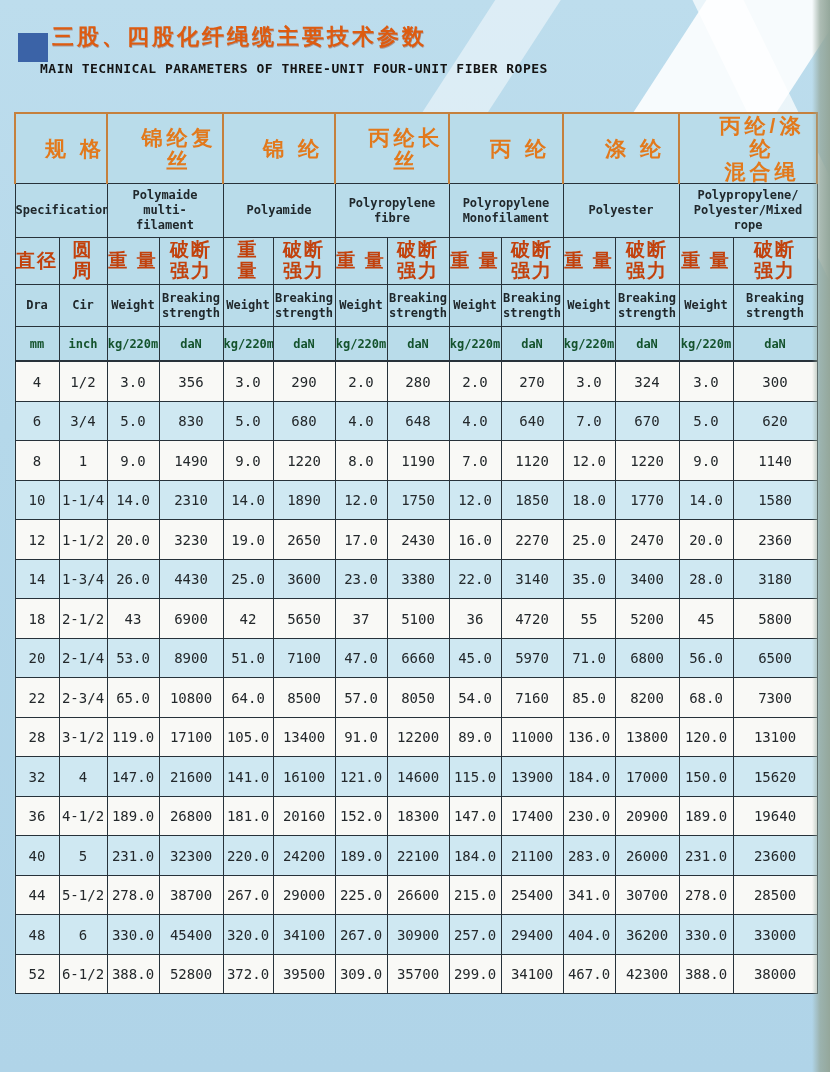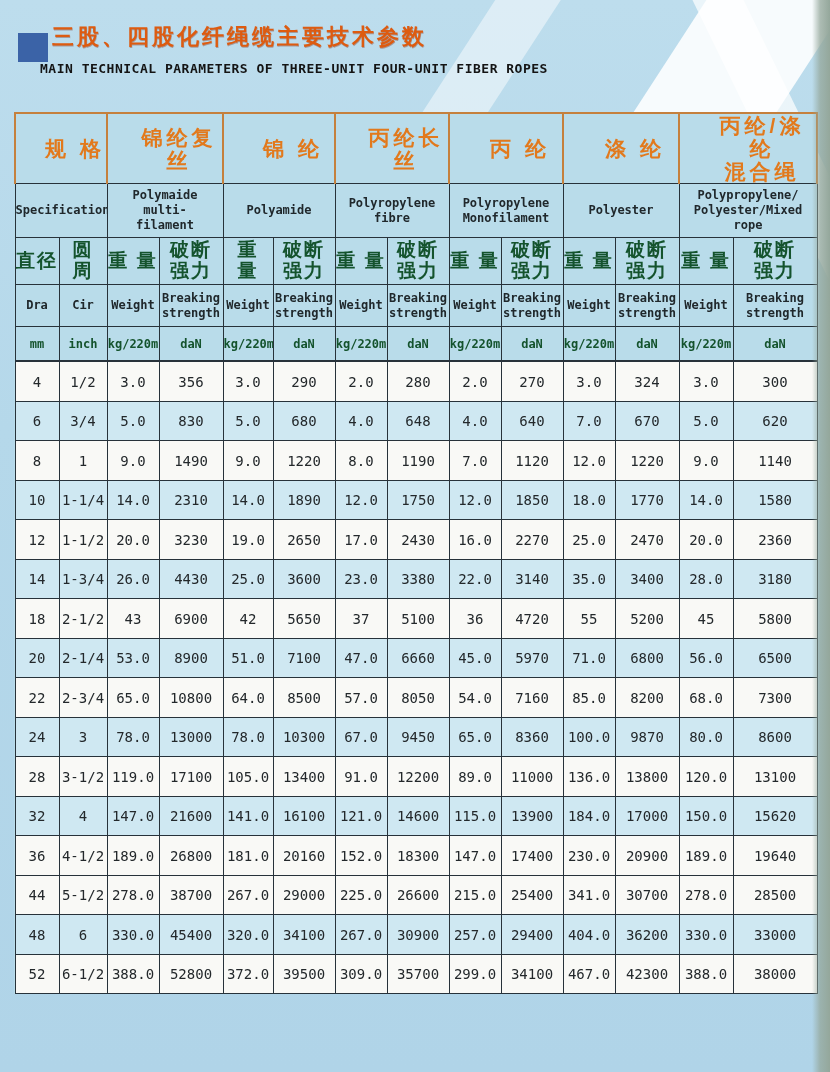--- a/index.html
+++ b/index.html
@@ -50,21 +50,21 @@
     border-bottom:1.5px solid var(--border_dark,#27323a);
     padding-left:28px;
   }
   tr.en-row th{
     height:53px;background:var(--header_bg,#b9dcea);
     font-family:"DejaVu Sans Mono",monospace;font-size:12px;font-weight:bold;
     color:#20282c;white-space:pre-line;line-height:1.25;letter-spacing:0;
   }
   tr.cn-sub th{
     height:46px;background:var(--header_bg,#b9dcea);
-    font-size:19px;font-weight:bold;color:#14532d;letter-spacing:2px;
+    font-size:19px;font-weight:bold;color:#c2410c;letter-spacing:2px;
     white-space:pre-line;line-height:1.1;
   }
   tr.en-sub th{
     height:41px;background:var(--header_bg,#b9dcea);
     font-family:"DejaVu Sans Mono",monospace;font-size:12px;font-weight:bold;
     color:#20282c;white-space:pre-line;line-height:1.25;
   }
   tr.units-row th{
     height:33px;background:var(--header_bg,#b9dcea);
     font-family:"DejaVu Sans Mono",monospace;font-size:12px;font-weight:bold;
@@ -332,36 +332,20 @@
           <td>8500</td>
           <td>57.0</td>
           <td>8050</td>
           <td>54.0</td>
           <td>7160</td>
           <td>85.0</td>
           <td>8200</td>
           <td>68.0</td>
           <td>7300</td>
         </tr>
-        <tr class="shaded">
-          <td>24</td>
-          <td>3</td>
-          <td>78.0</td>
-          <td>13000</td>
-          <td>78.0</td>
-          <td>10300</td>
-          <td>67.0</td>
-          <td>9450</td>
-          <td>65.0</td>
-          <td>8360</td>
-          <td>100.0</td>
-          <td>9870</td>
-          <td>80.0</td>
-          <td>8600</td>
-        </tr>
         <tr>
           <td>28</td>
           <td>3-1/2</td>
           <td>119.0</td>
           <td>17100</td>
           <td>105.0</td>
           <td>13400</td>
           <td>91.0</td>
           <td>12200</td>
           <td>89.0</td>
@@ -396,20 +380,36 @@
           <td>20160</td>
           <td>152.0</td>
           <td>18300</td>
           <td>147.0</td>
           <td>17400</td>
           <td>230.0</td>
           <td>20900</td>
           <td>189.0</td>
           <td>19640</td>
         </tr>
+        <tr class="shaded">
+          <td>40</td>
+          <td>5</td>
+          <td>231.0</td>
+          <td>32300</td>
+          <td>220.0</td>
+          <td>24200</td>
+          <td>189.0</td>
+          <td>22100</td>
+          <td>184.0</td>
+          <td>21100</td>
+          <td>283.0</td>
+          <td>26000</td>
+          <td>231.0</td>
+          <td>23600</td>
+        </tr>
         <tr>
           <td>44</td>
           <td>5-1/2</td>
           <td>278.0</td>
           <td>38700</td>
           <td>267.0</td>
           <td>29000</td>
           <td>225.0</td>
           <td>26600</td>
           <td>215.0</td>

